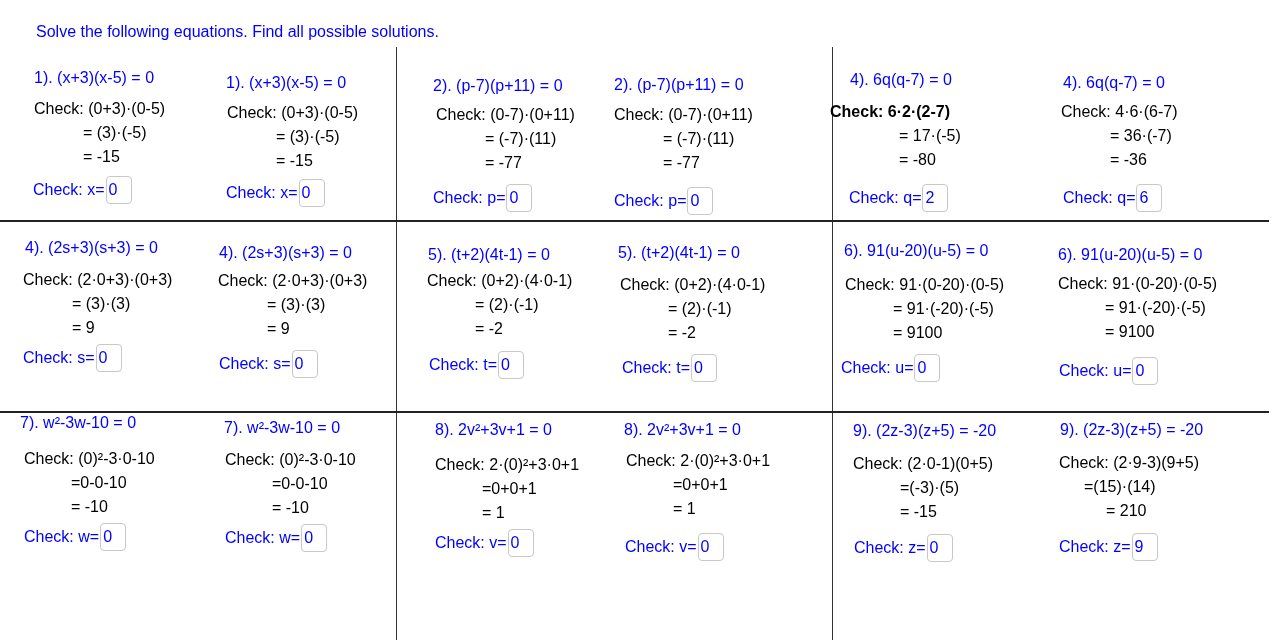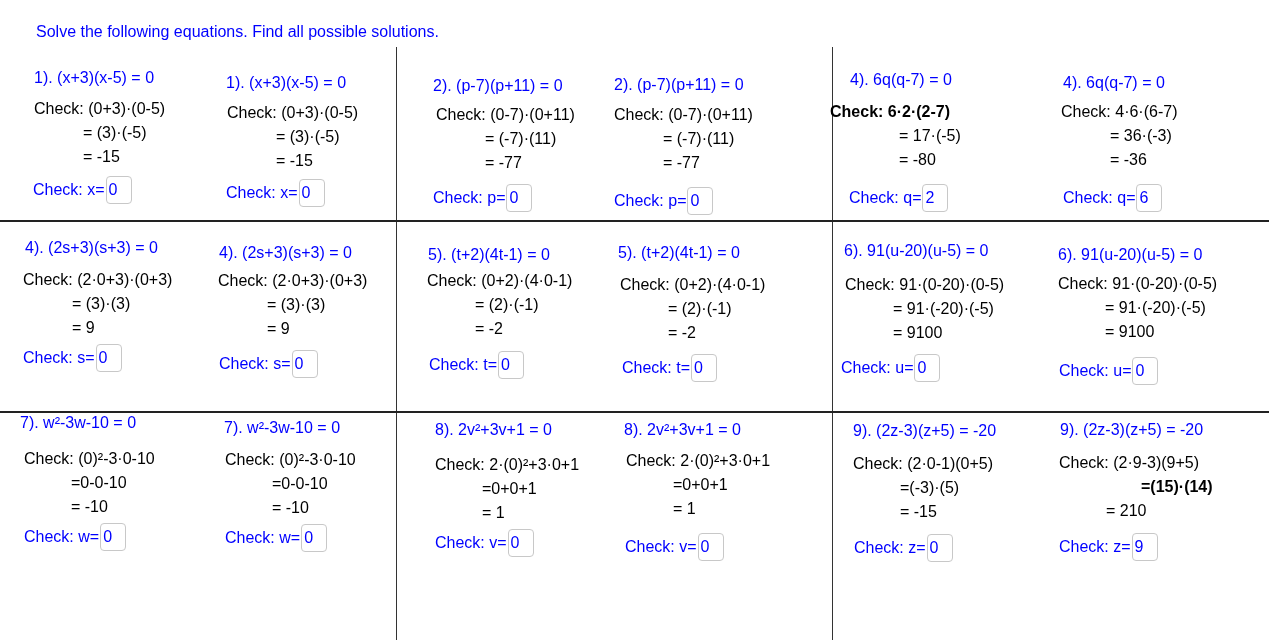--- a/index.html
+++ b/index.html
@@ -78,21 +78,21 @@
     <div class="abs chk" style="left: 899px; top: 127px;">= 17·(-5)</div>
     <div class="abs chk" style="left: 899px; top: 151px;">=   -80</div>
     <div class="abs ans" style="left: 849px; top: 184px;">
       <span>Check: q=</span>
       <span class="box">2</span>
     </div>
   </div>
     <div>
     <div class="abs eq" style="left: 1063px; top: 74px;">4). 6q(q-7) = 0</div>
     <div class="abs chk" style="left: 1061px; top: 103px;">Check: 4·6·(6-7)</div>
-    <div class="abs chk" style="left: 1110px; top: 127px;">= 36·(-3)</div>
+    <div class="abs chk" style="left: 1110px; top: 127px;">= 36·(-7)</div>
     <div class="abs chk" style="left: 1110px; top: 151px;">=   -36</div>
     <div class="abs ans" style="left: 1063px; top: 184px;">
       <span>Check: q=</span>
       <span class="box">6</span>
     </div>
   </div>
     <div>
     <div class="abs eq" style="left: 25px; top: 239px;">4). (2s+3)(s+3) = 0</div>
     <div class="abs chk" style="left: 23px; top: 271px;">Check: (2·0+3)·(0+3)</div>
     <div class="abs chk" style="left: 72px; top: 295px;">= (3)·(3)</div>
@@ -198,20 +198,20 @@
     <div class="abs chk" style="left: 900px; top: 479px;">=(-3)·(5)</div>
     <div class="abs chk" style="left: 900px; top: 503px;">=   -15</div>
     <div class="abs ans" style="left: 854px; top: 534px;">
       <span>Check: z=</span>
       <span class="box">0</span>
     </div>
   </div>
     <div>
     <div class="abs eq" style="left: 1060px; top: 421px;">9). (2z-3)(z+5) = -20</div>
     <div class="abs chk" style="left: 1059px; top: 454px;">Check: (2·9-3)(9+5)</div>
-    <div class="abs chk" style="left: 1141px; top: 478px; font-weight: bold;">=(15)·(14)</div>
+    <div class="abs chk" style="left: 1084px; top: 478px;">=(15)·(14)</div>
     <div class="abs chk" style="left: 1106px; top: 502px;">=   210</div>
     <div class="abs ans" style="left: 1059px; top: 533px;">
       <span>Check: z=</span>
       <span class="box">9</span>
     </div>
   </div>
   </div>
 
 </body></html>

